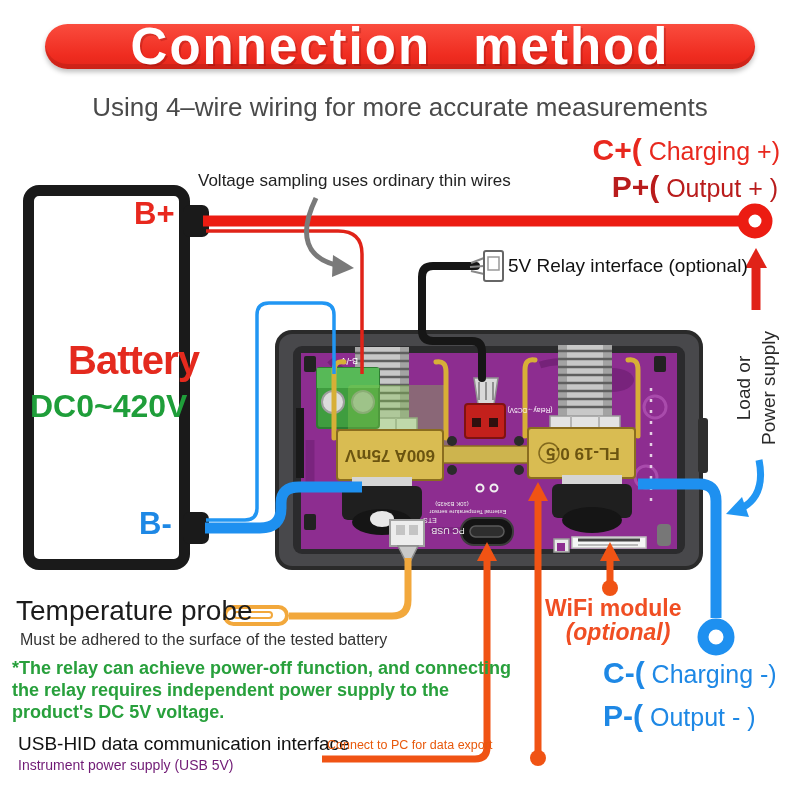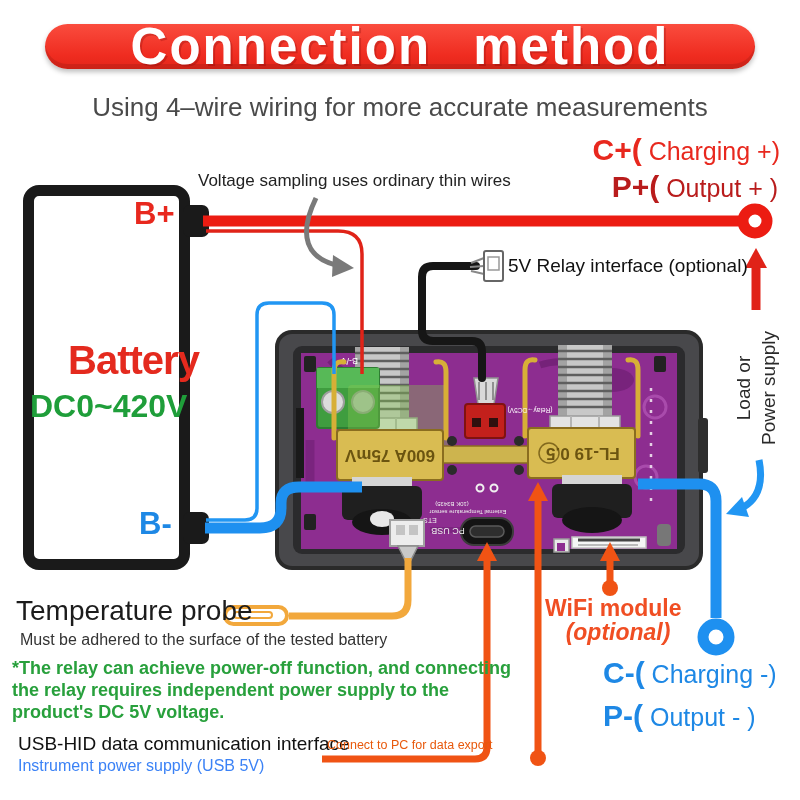--- a/index.html
+++ b/index.html
@@ -31,21 +31,21 @@
              font-size:32px;font-weight:800;}
   
   .voltsamp{left:198px;top:171px;font-size:17px;color:#222;}
   .relaylbl{left:508px;top:255px;font-size:19px;color:#111;}
   .loadlbl{left:687px;top:358px;width:150px;height:60px;transform:rotate(-90deg);
            text-align:center;font-size:19px;color:#2a2a2a;line-height:1.3;font-weight:500;}
   .tempprobe{left:16px;top:595px;font-size:28px;color:#1c1c1c;}
   .tempnote{left:20px;top:631px;font-size:16px;color:#333;}
   .greennote{left:12px;top:657px;font-size:18px;font-weight:700;color:#28a03c;line-height:22px;white-space:nowrap;}
   .usb1{left:18px;top:733px;font-size:19px;color:#111;}
-  .usb2{left:18px;top:757px;font-size:16px;color:#3b82f6;}
+  .usb2{left:18px;top:757px;font-size:14px;color:#701a75;}
   .connectpc{left:327px;top:738px;font-size:12.5px;color:#e8590c;}
   .wifi1{left:545px;top:595px;font-size:23px;font-weight:800;color:#f04e23;}
   .wifi2{left:545px;top:619px;width:146px;text-align:center;font-size:23px;font-weight:800;color:#f04e23;font-style:italic;}
   .bidir{left:425px;top:766px;font-size:21px;font-weight:700;color:#f04e23;}
   svg.layer{position:absolute;left:0;top:0;}
   .txt{font-family:"Liberation Sans",sans-serif;}
 </style>
 </head>
 <body>
 

